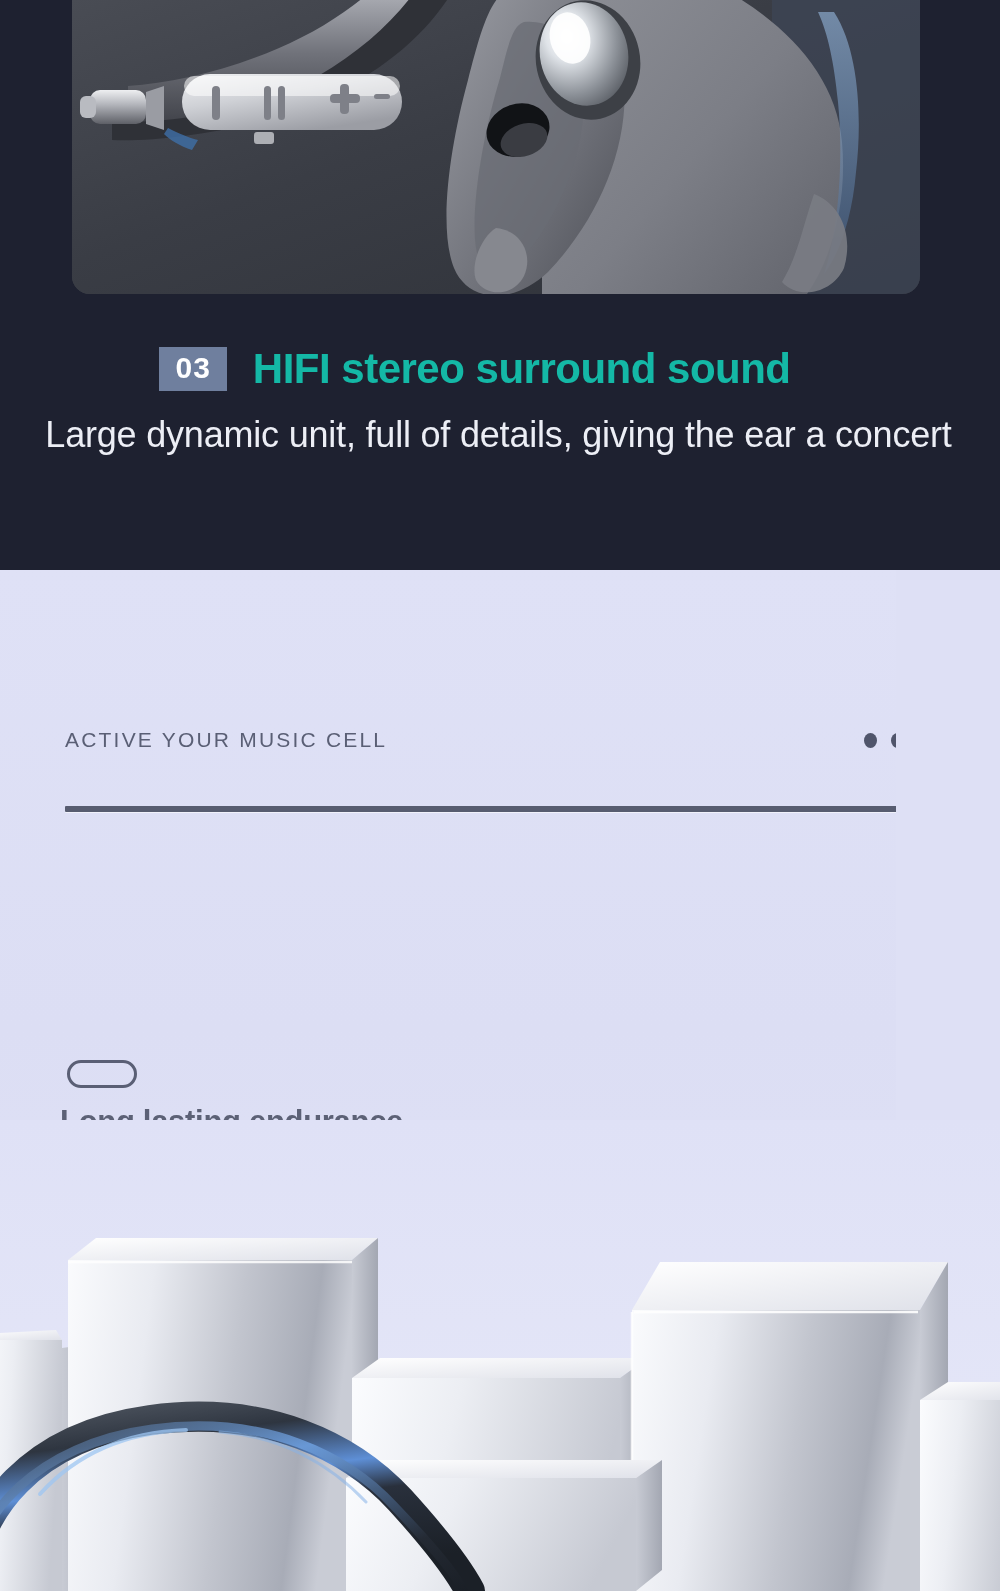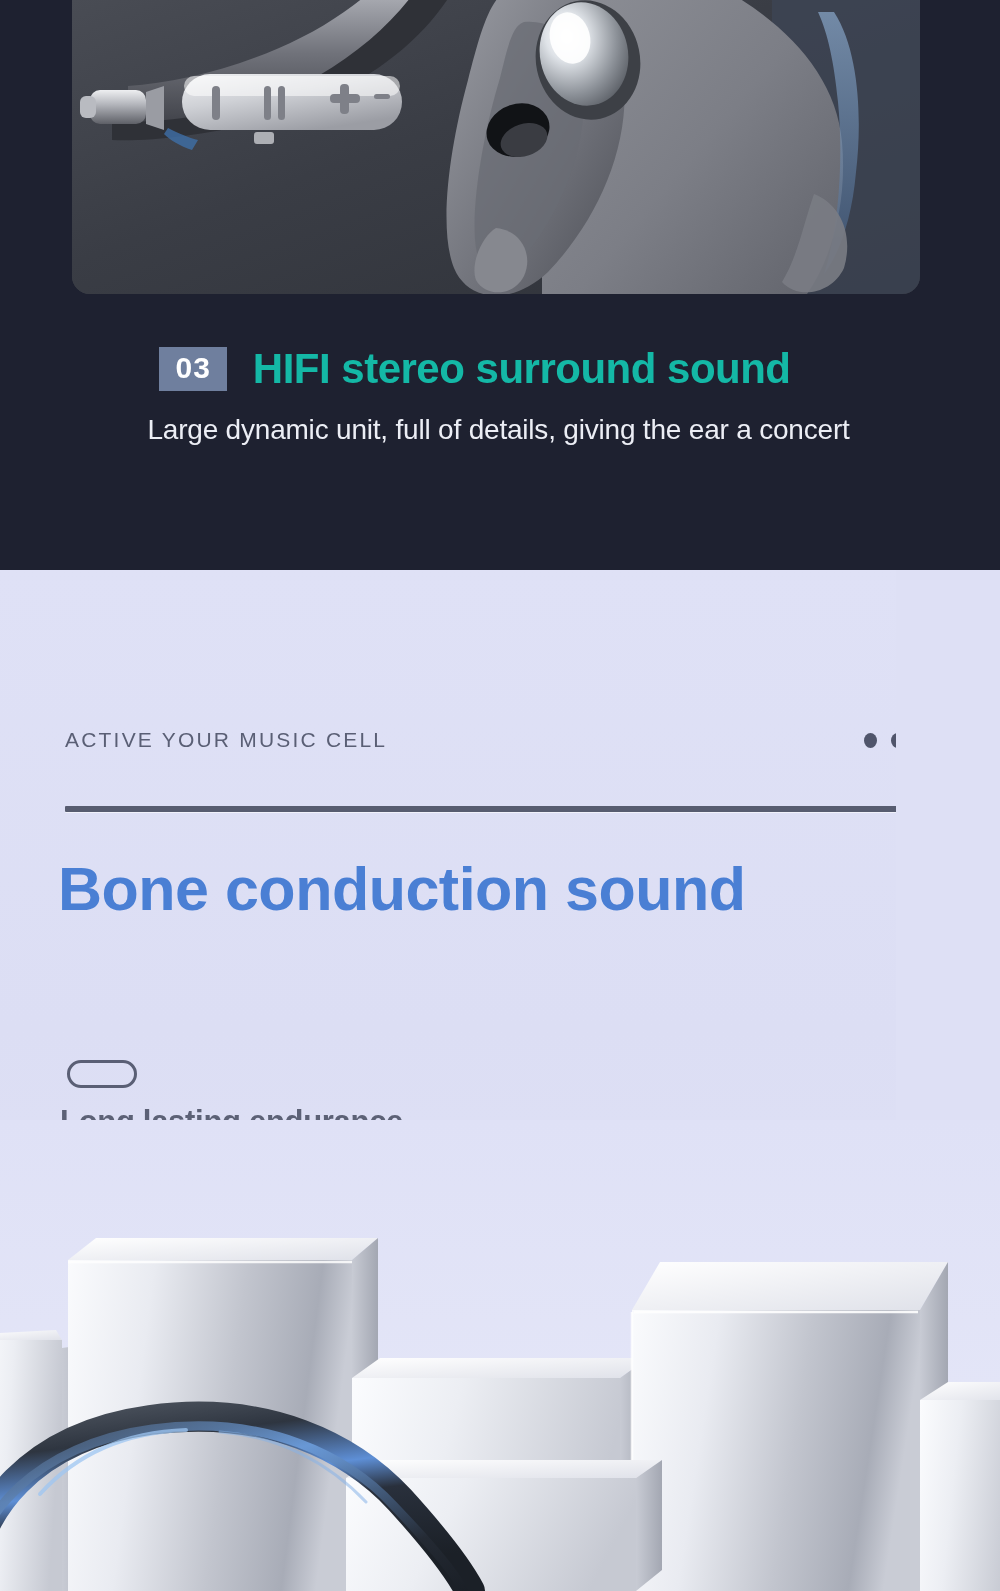--- a/index.html
+++ b/index.html
@@ -43,21 +43,21 @@
     color:#14b8a6;
     font-size:42px;
     font-weight:bold;
     letter-spacing:-0.5px;
     white-space:nowrap;
   }
   .feature-sub{
     position:absolute; left:0; top:414px; width:997px;
     text-align:center;
     color:#eceef5;
-    font-size:28px;
+    font-size:36px;
     letter-spacing:-0.2px;
   }
 
   
   .light-section{
     position:absolute; left:0; top:570px; width:896px; height:1021px;
     background:linear-gradient(180deg,#dfe1f6 0%, #dcdef4 45%, #e2e4f7 100%);
     overflow:hidden;
   }
 
@@ -239,21 +239,21 @@
     <span class="dots">
       <i></i>
       <i></i>
       <i></i>
     </span>
   </div>
 
   <div class="rule"></div>
 
   <h2 class="headline">
-    <span>Bone conduction sound</span><br>
+    <br>
   </h2>
 </section>
 
 <div class="capsule"></div>
 
 <div class="blurb">
   <div>Long lasting endurance</div>
   <div>waterproof design</div>
   <div>lightweight body</div>
 </div>

